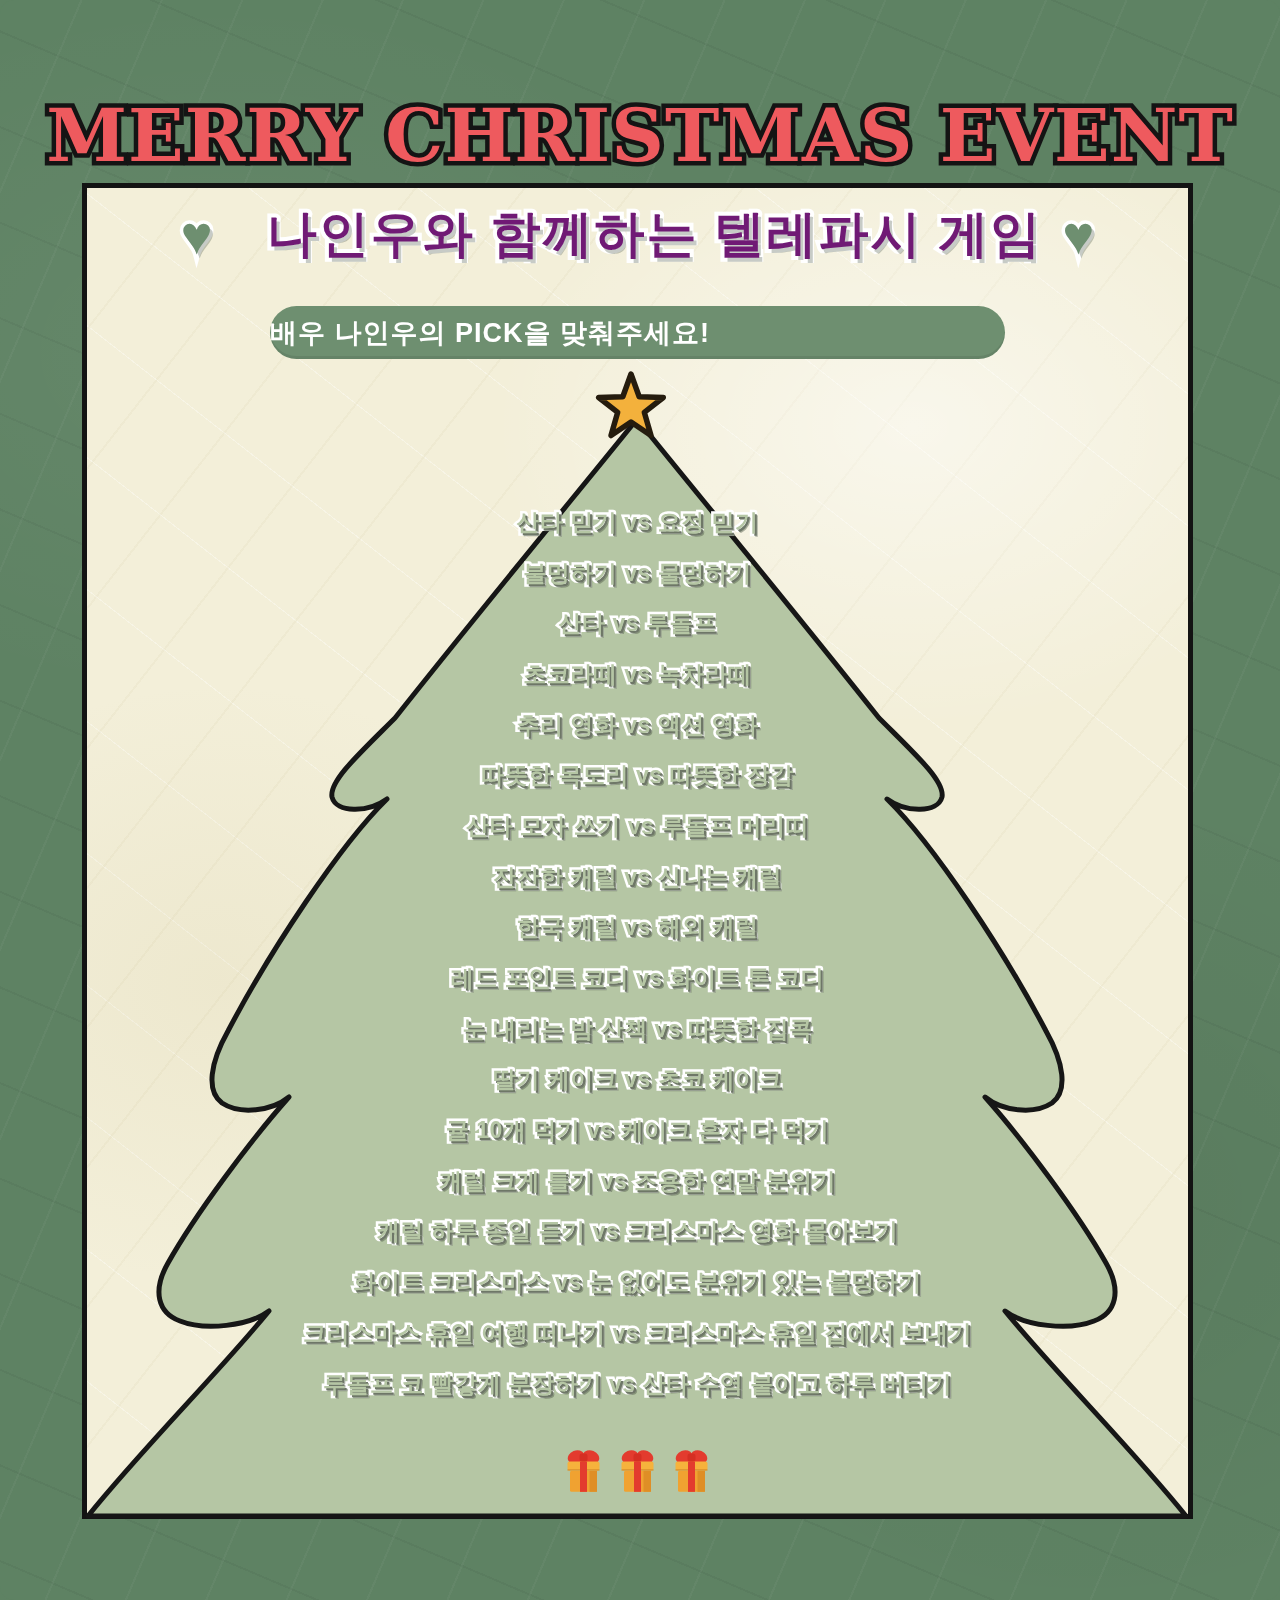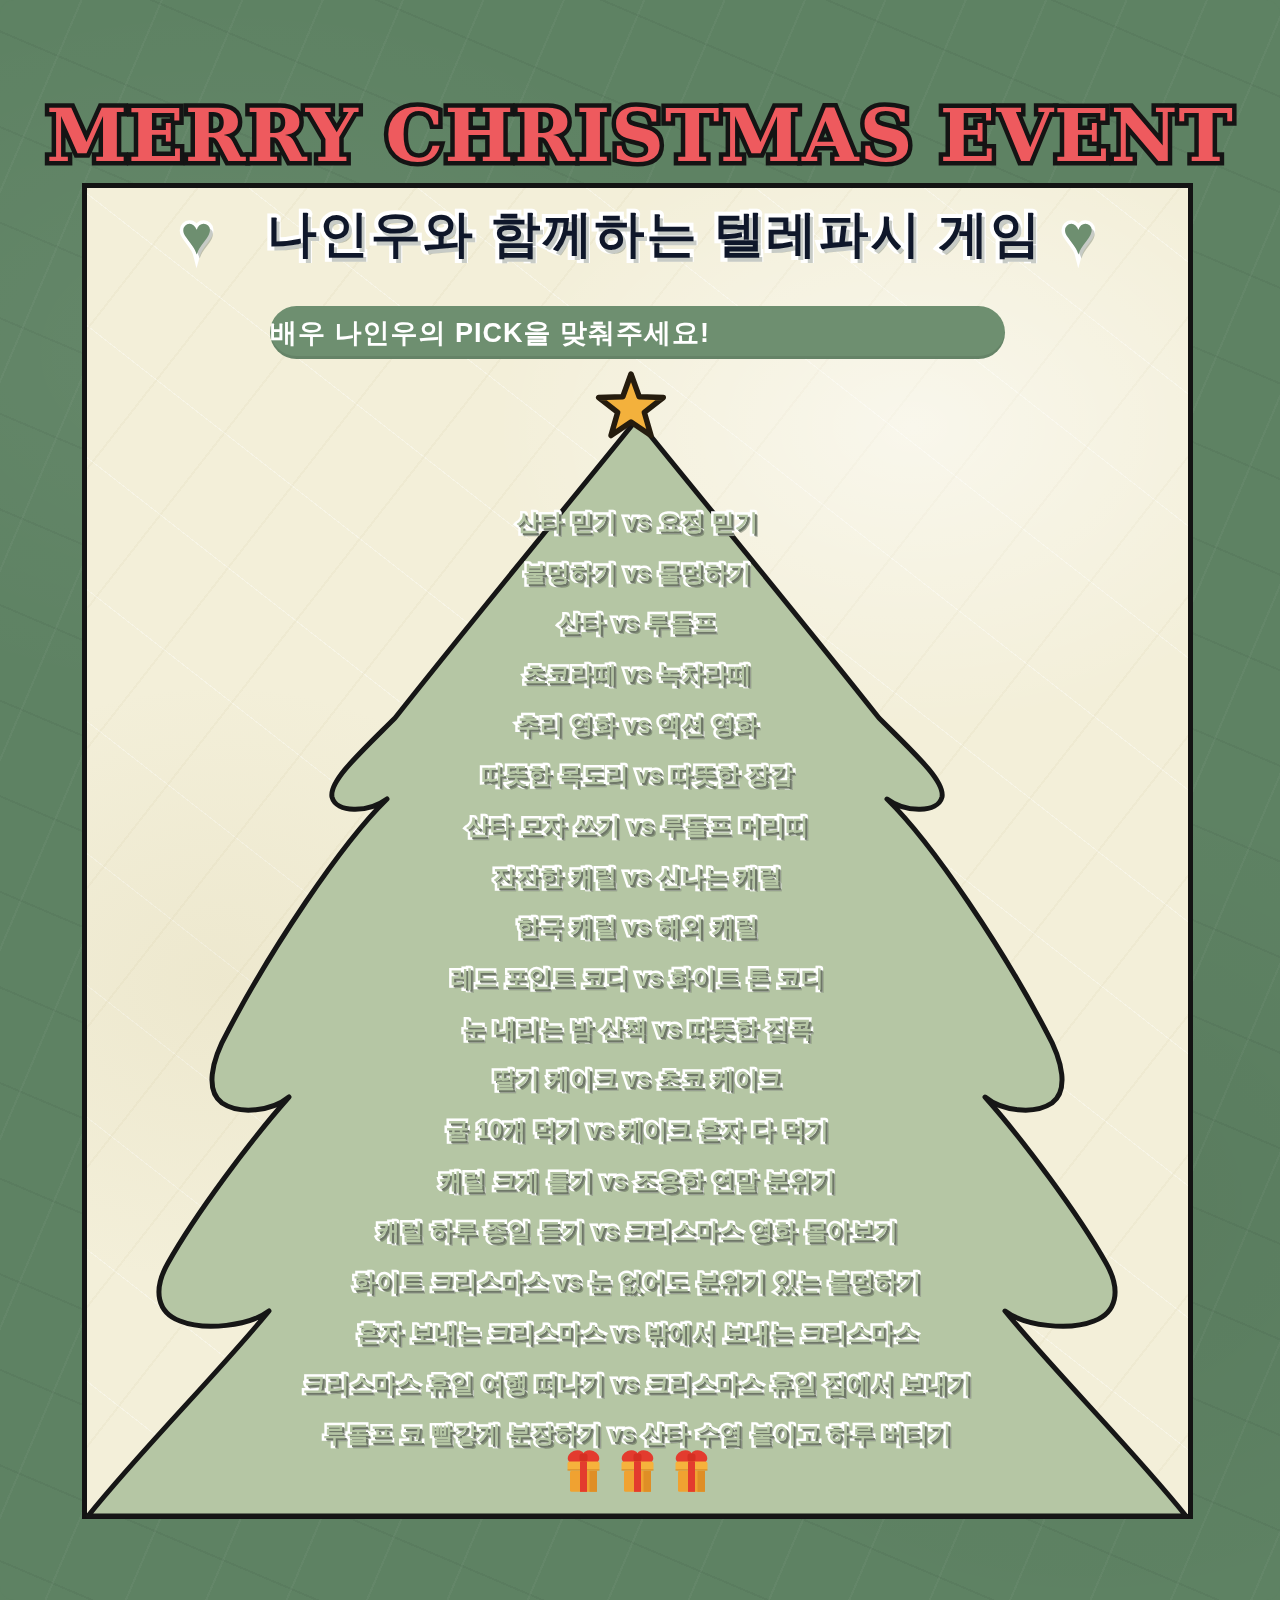--- a/index.html
+++ b/index.html
@@ -52,21 +52,21 @@
   .subtitle-heart{
     font-size:54px;line-height:1;
     color:#6e8f70;
     -webkit-text-stroke:7px #ffffff;
     paint-order:stroke fill;
     text-shadow:3px 4px 0 rgba(55,70,52,.28);
   }
   .subtitle-text{
     font-size:50px;line-height:1.3;font-weight:bold;
     letter-spacing:2px;
-    color:#0f172a;
+    color:#701a75;
     -webkit-text-stroke:8px #ffffff;
     paint-order:stroke fill;
     text-shadow:3px 4px 0 rgba(55,70,52,.28);
     padding-left:34px;
   }
   .banner-wrap{
     position:absolute;left:-5px;top:118px;width:1111px;
     display:flex;justify-content:center;z-index:3;
   }
   .banner{
@@ -158,21 +158,20 @@
       <div class="vs-line">산타 모자 쓰기 vs 루돌프 머리띠</div>
       <div class="vs-line">잔잔한 캐럴 vs 신나는 캐럴</div>
       <div class="vs-line">한국 캐럴 vs 해외 캐럴</div>
       <div class="vs-line">레드 포인트 코디 vs 화이트 톤 코디</div>
       <div class="vs-line">눈 내리는 밤 산책 vs 따뜻한 집콕</div>
       <div class="vs-line">딸기 케이크 vs 초코 케이크</div>
       <div class="vs-line">귤 10개 먹기 vs 케이크 혼자 다 먹기</div>
       <div class="vs-line">캐럴 크게 틀기 vs 조용한 연말 분위기</div>
       <div class="vs-line">캐럴 하루 종일 듣기 vs 크리스마스 영화 몰아보기</div>
       <div class="vs-line">화이트 크리스마스 vs 눈 없어도 분위기 있는 불멍하기</div>
-      <div class="vs-line">혼자 보내는 크리스마스 vs 밖에서 보내는 크리스마스</div>
       <div class="vs-line">크리스마스 휴일 여행 떠나기 vs 크리스마스 휴일 집에서 보내기</div>
       <div class="vs-line">루돌프 코 빨갛게 분장하기 vs 산타 수염 붙이고 하루 버티기</div>
     </div>
 
     <div class="gifts-row">
       <svg class="gift-icon" width="37" height="46" viewBox="0 0 36 46" aria-hidden="true">
         <rect x="14.5" y="10" width="7" height="34" fill="#e33b2e"></rect>
         <ellipse cx="10.5" cy="9" rx="8.5" ry="6.5" fill="#e33b2e" transform="rotate(-22 10.5 9)"></ellipse>
         <ellipse cx="25.5" cy="9" rx="8.5" ry="6.5" fill="#e33b2e" transform="rotate(22 25.5 9)"></ellipse>
         <rect x="2" y="13.5" width="32" height="9" rx="2" fill="#f6b23c"></rect>

